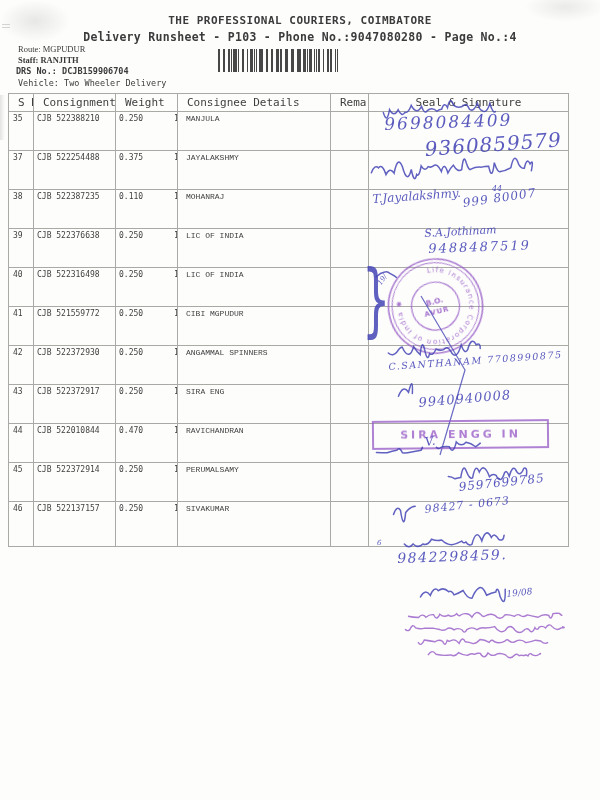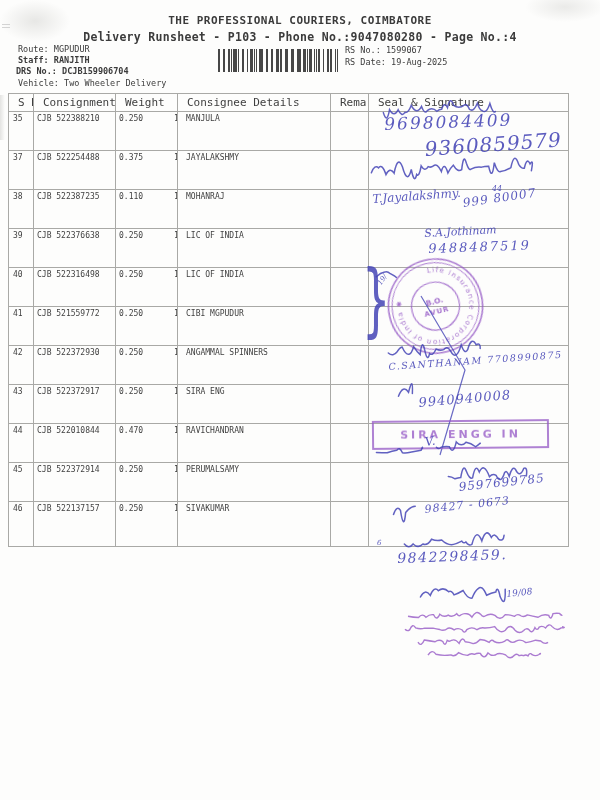--- a/index.html
+++ b/index.html
@@ -4,37 +4,37 @@
 <style>
   html,body{margin:0;padding:0;background:#e9e9e7;}
   #page{position:relative;width:600px;height:800px;background:#fdfdfc;overflow:hidden;
         font-family:"DejaVu Sans Mono", monospace;color:#3b3b3b;}
   .abs{position:absolute;}
   .mono{font-family:"DejaVu Sans Mono", monospace;}
   .ctr{width:600px;text-align:center;}
   #doc-title{top:14px;font-size:11px;font-weight:bold;letter-spacing:.5px;}
   #doc-subtitle{top:30px;font-size:11.5px;font-weight:bold;letter-spacing:.3px;}
   .info{font-size:8.5px;line-height:11px;}
-  #info-left{left:18px;top:44px;}
+  #info-left{left:18px;top:44px;font-family:Liberation Serif, serif;}
   #info-left .b{font-weight:bold;}
   #drs-line{left:16px;top:66px;font-weight:bold;}
   #vehicle-line{left:18px;top:78px;}
   #info-right{left:345px;top:44px;line-height:12px;}
   #barcode{left:218px;top:49px;width:122px;height:23px;}
   
   #runsheet{position:absolute;left:8px;top:93px;width:560px;border-collapse:collapse;
             table-layout:fixed;font-size:8px;color:#3f3f3f;}
   #runsheet th,#runsheet td{border:1px solid #a9a9a6;vertical-align:top;
             padding:2px 3px;font-weight:normal;overflow:hidden;white-space:nowrap;}
   #runsheet thead th{font-size:11px;text-align:left;height:10px;padding:2px 9px;}
-  #runsheet thead th.seal{}
+  #runsheet thead th.seal{text-align:center;}
   #runsheet tbody tr{height:39px;}
   #runsheet tbody tr:last-child{height:45px;}
   #runsheet td.c-sno{padding-left:4px;border-radius:6px;}
-  #runsheet td.c-cons{padding-left:8px;}
+  #runsheet td.c-cons{padding-left:8px;font-family:Liberation Mono, monospace;}
   .wp-w{display:inline-block;width:55px;}
   
   #overlay{left:0;top:0;width:600px;height:800px;pointer-events:none;}
   .hand{position:absolute;font-family:"DejaVu Serif", serif;font-style:italic;
         color:#4545b6;opacity:.88;white-space:nowrap;transform-origin:left top;}
   .scrib, .inkline{position:absolute;transform-origin:left top;}
   .brace{position:absolute;color:#4545b6;font-family:"DejaVu Sans",sans-serif;
          transform-origin:left top;opacity:.85;}
   .rectstamp{position:absolute;border:2.5px solid rgba(150,90,198,.75);
          display:flex;align-items:center;justify-content:center;
@@ -91,24 +91,20 @@
       <rect x="96" y="0" width="1" height="23" fill="#474747"></rect>
       <rect x="98" y="0" width="1" height="23" fill="#474747"></rect>
       <rect x="100" y="0" width="2" height="23" fill="#474747"></rect>
       <rect x="105" y="0" width="1" height="23" fill="#474747"></rect>
       <rect x="109" y="0" width="2" height="23" fill="#474747"></rect>
       <rect x="112" y="0" width="2" height="23" fill="#474747"></rect>
       <rect x="117" y="0" width="1" height="23" fill="#474747"></rect>
       <rect x="119" y="0" width="1" height="23" fill="#474747"></rect>
     </svg>
 
-  <div class="abs info mono" id="info-right">
-    <div>RS No.: 1599067</div>
-    <div>RS Date: 19-Aug-2025</div>
-  </div>
 
   <table id="runsheet">
     <colgroup>
       <col style="width:25px">
         <col style="width:82px">
         <col style="width:62px">
       <col style="width:153px">
         <col style="width:38px">
         <col style="width:200px">
     </colgroup>

